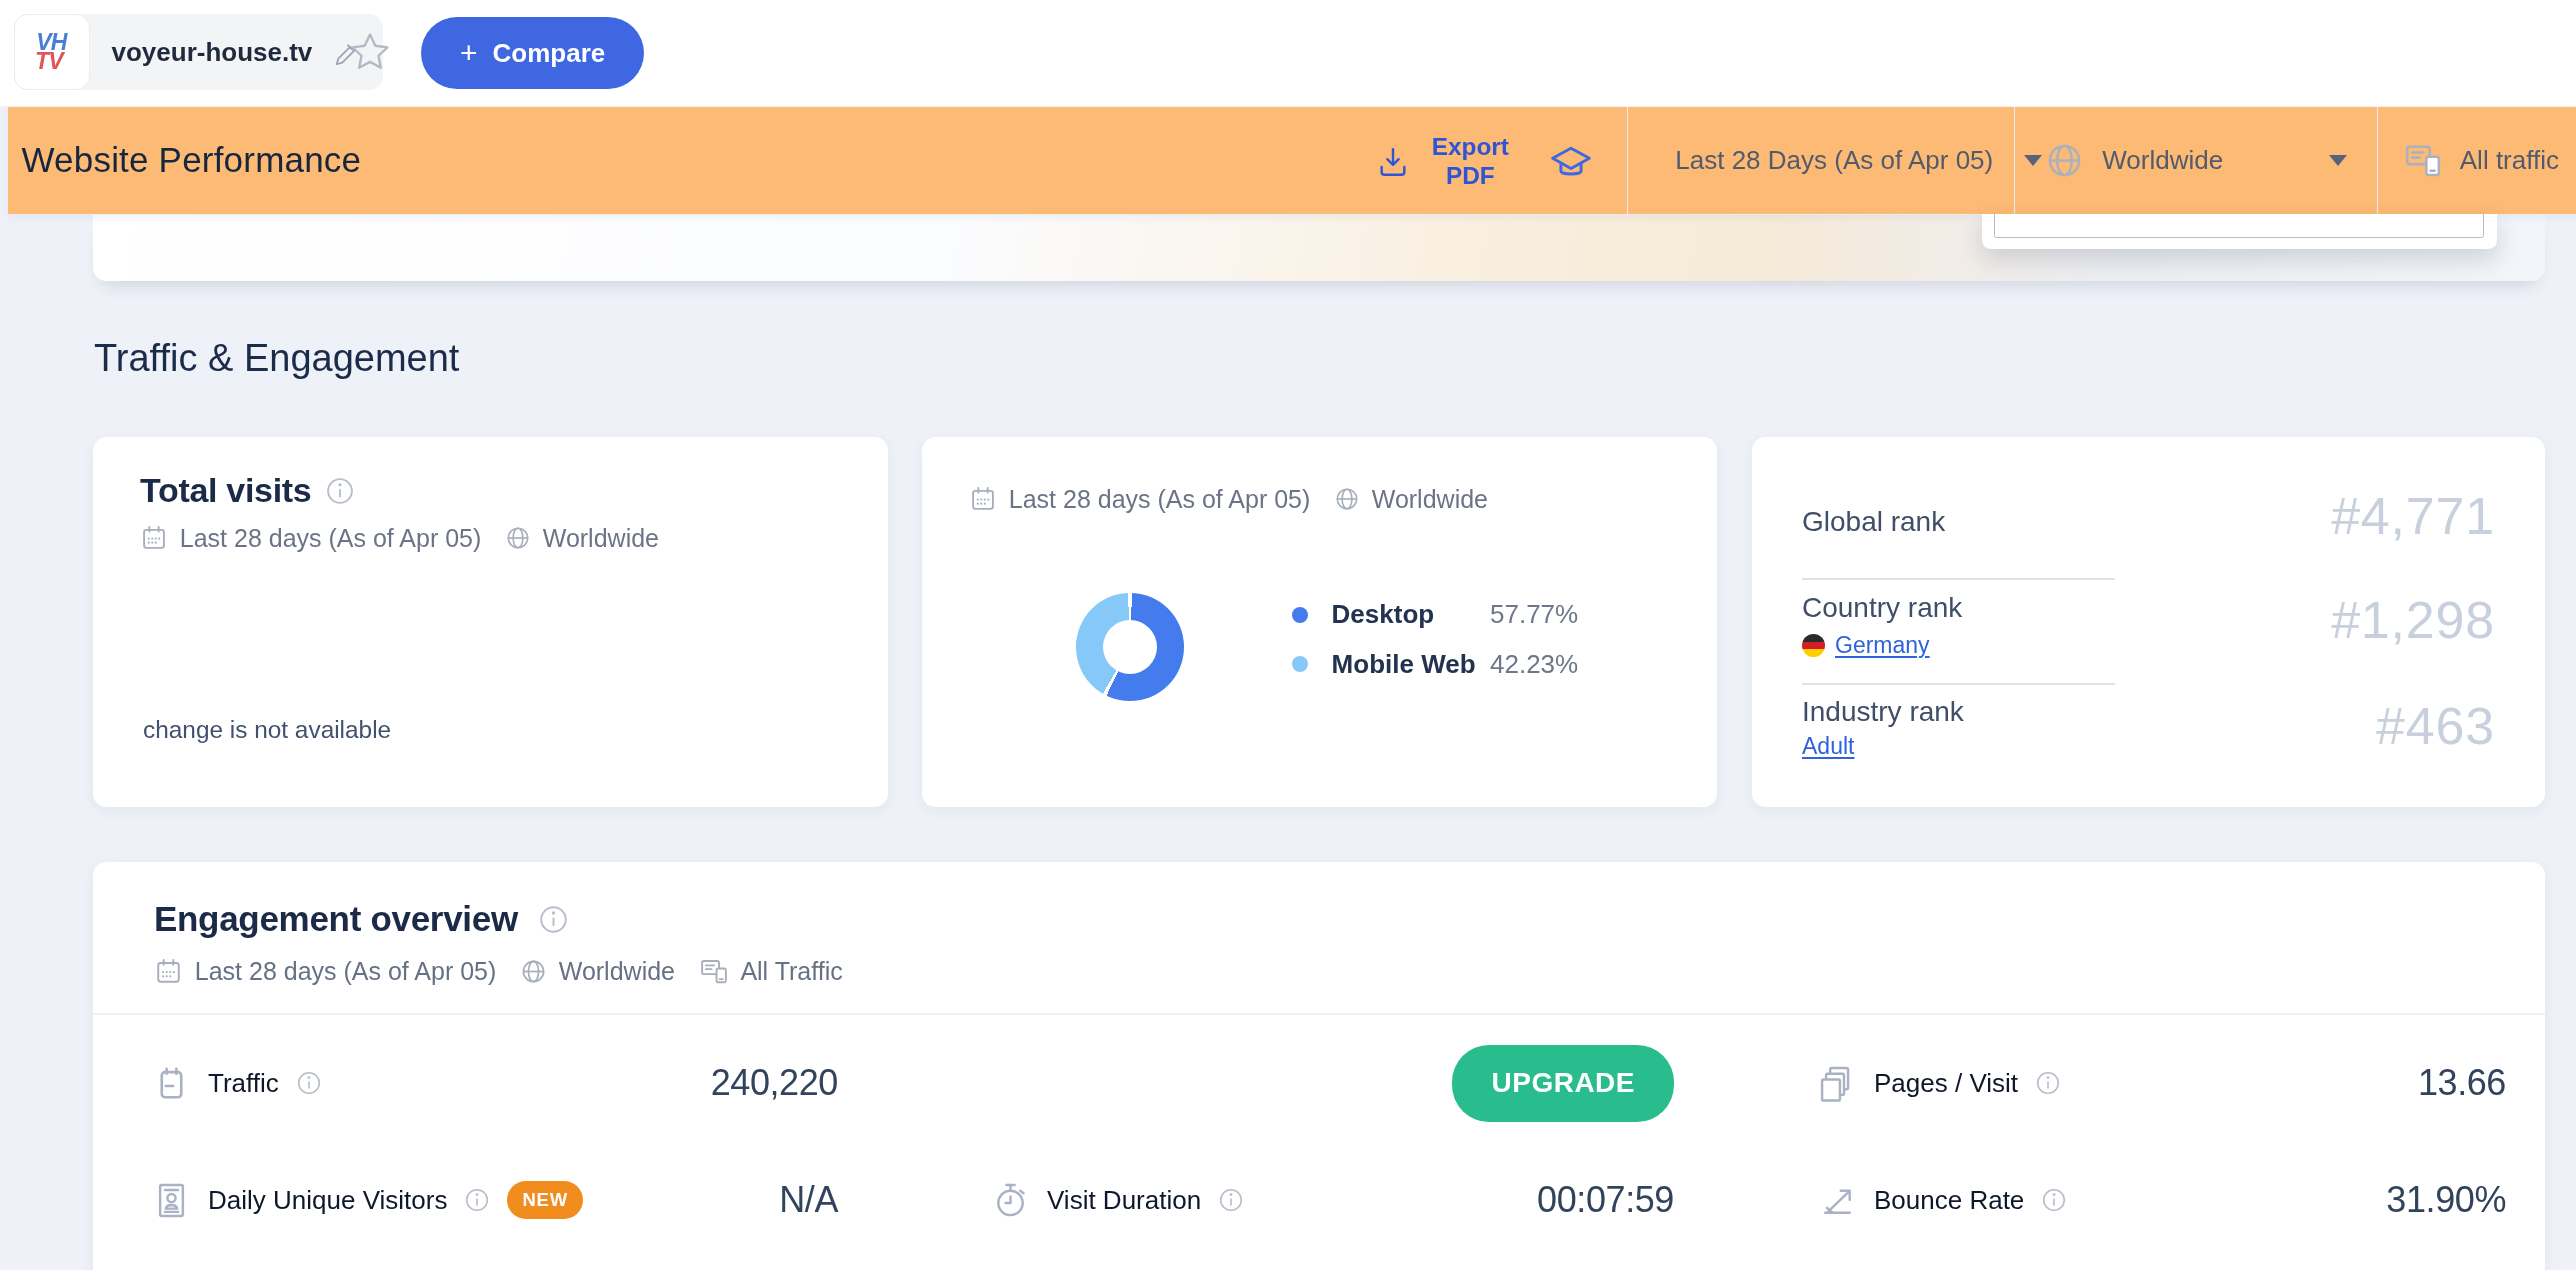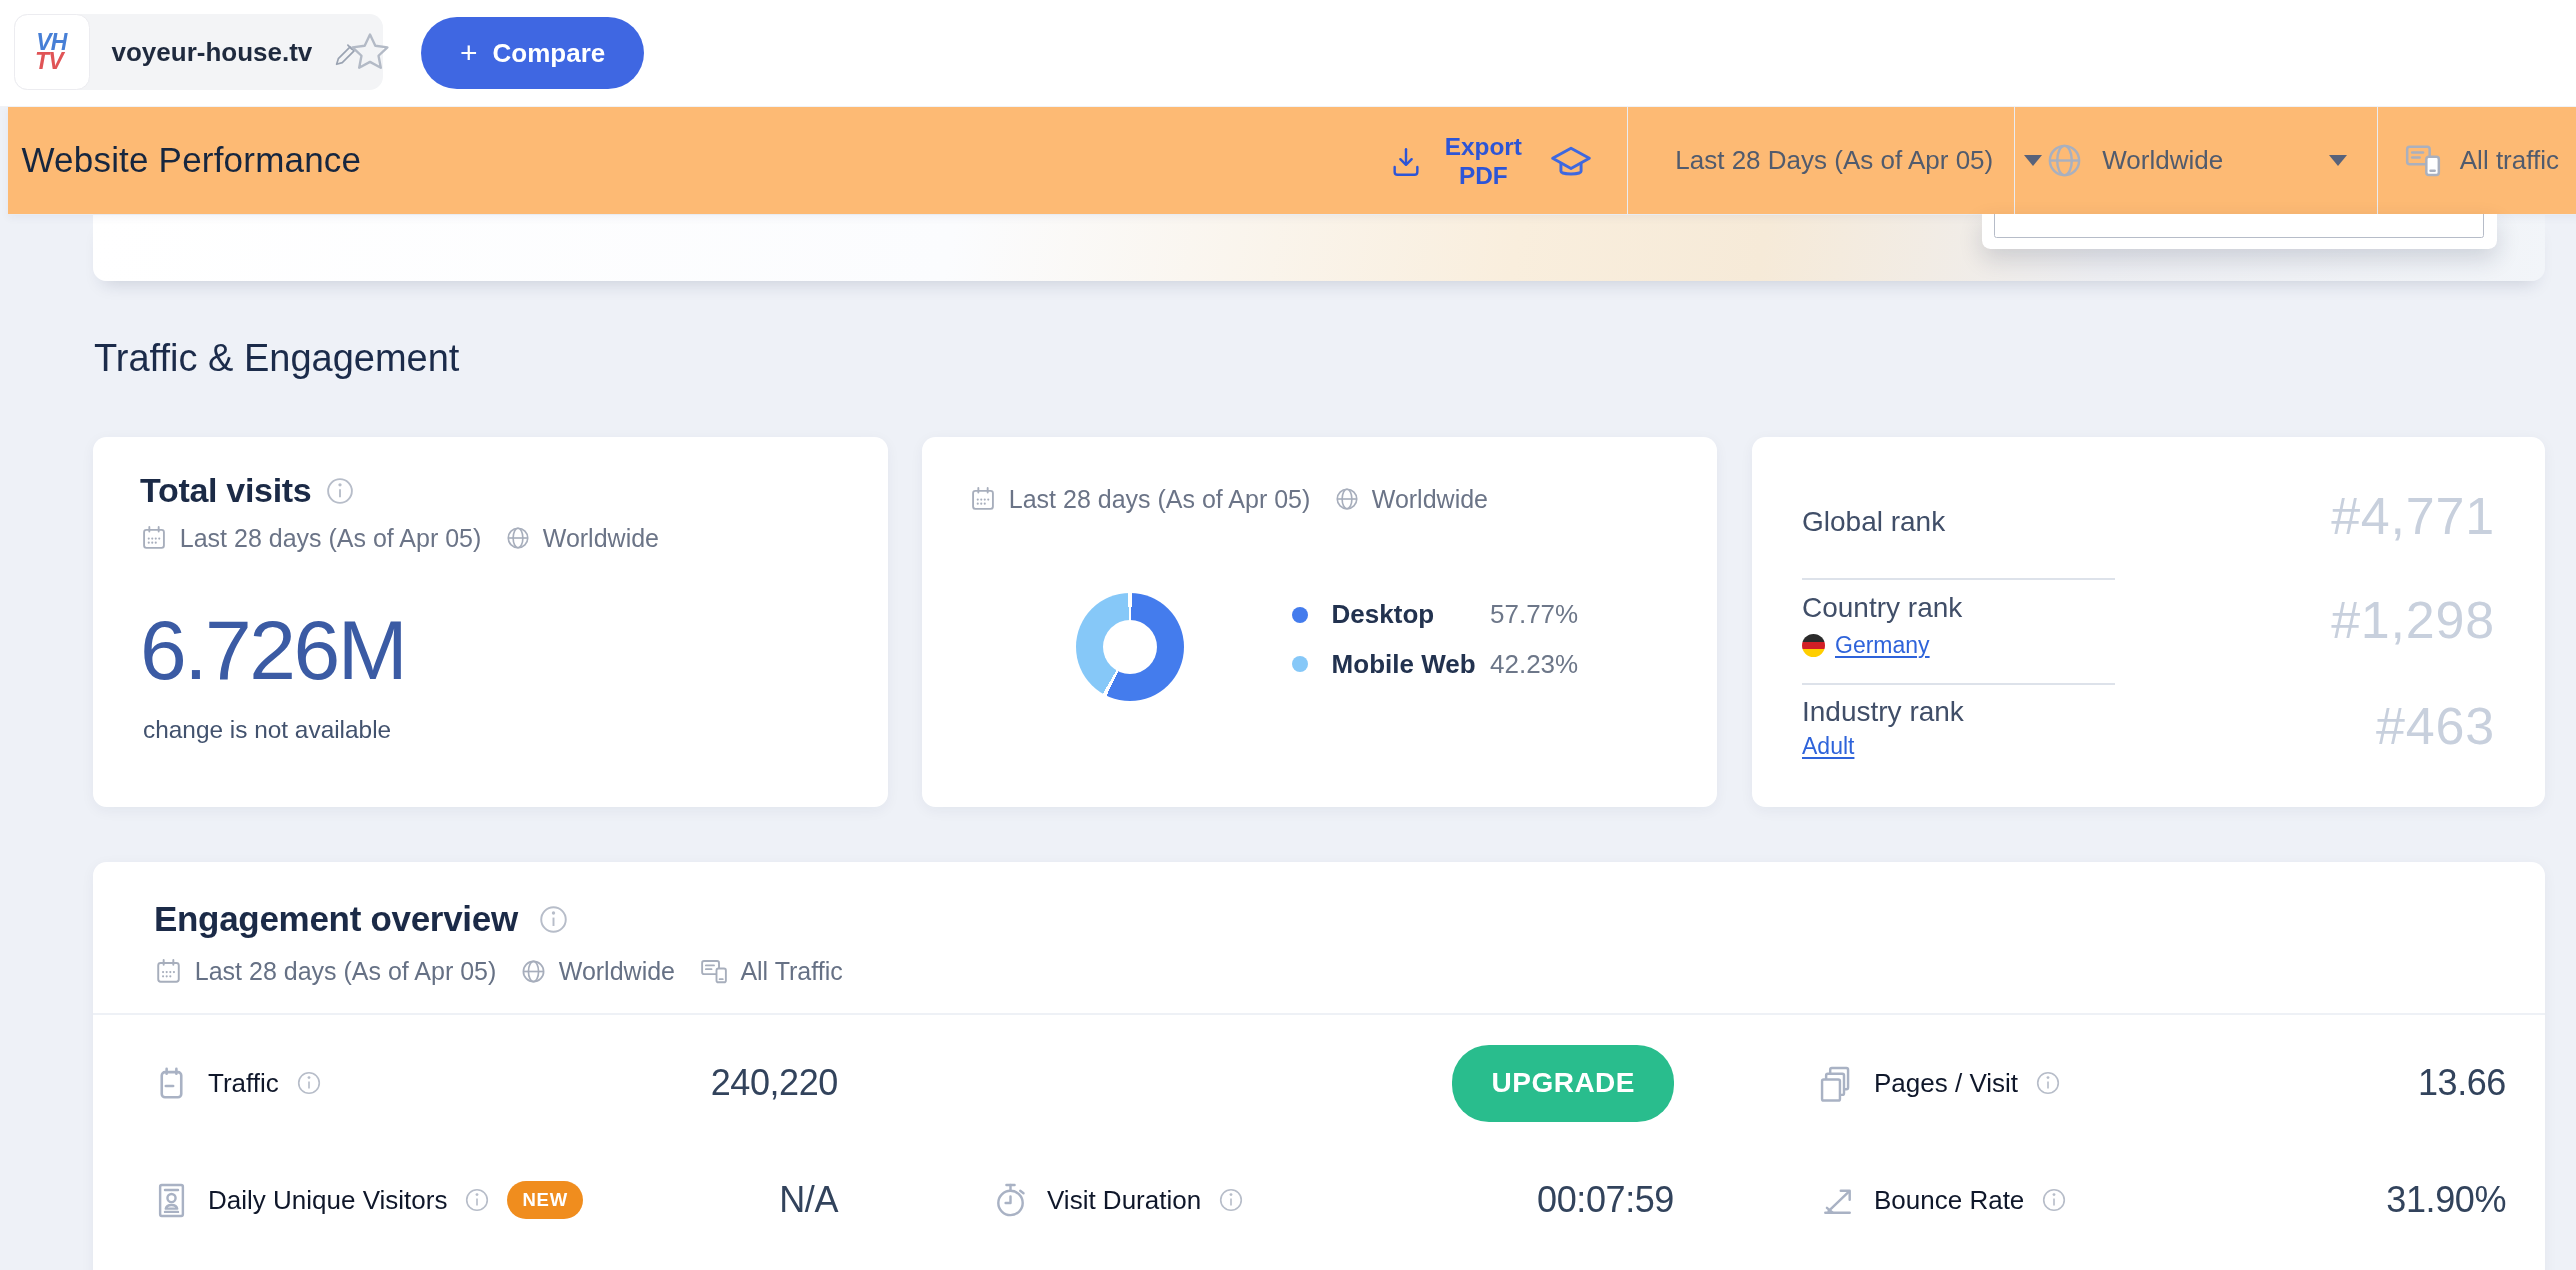--- a/index.html
+++ b/index.html
@@ -27,21 +27,21 @@
   .compare-plus{font-size:30px;font-weight:400;line-height:1;}
 
   
   .header{left:8px;top:106px;width:2576px;height:108px;background:#fdba74;border-bottom:1.7px solid #e9ecf2;
     box-shadow:0 3.4px 8.4px rgba(30,45,90,.05);z-index:25;display:flex;align-items:stretch;}
   .page-title{position:absolute;left:13.5px;top:0;height:108px;display:flex;align-items:center;
     font-size:35px;font-weight:500;color:#16263f;letter-spacing:0.2px;}
   .hdr-controls{position:absolute;right:0;top:0;height:108px;display:flex;align-items:stretch;}
   .hdr-seg{display:flex;align-items:center;border-left:1.7px solid #e9ecf2;box-sizing:border-box;}
   .hdr-seg.noborder{border-left:none;}
-  .export-group{display:flex;align-items:center;gap:19px;padding:3px 34px 0 22px;}
+  .export-group{display:flex;align-items:center;gap:32px;padding:3px 34px 0 22px;}
   .export-btn{display:flex;align-items:center;gap:13.5px;cursor:pointer;}
   .export-label{width:93px;text-align:center;font-size:24.4px;font-weight:700;line-height:1.15;color:#2d55d6;}
   .seg-date{padding:0 29px;gap:18.5px;width:387px;box-sizing:border-box;}
   .seg-geo{width:363px;padding:0 30px;gap:18.5px;box-sizing:border-box;}
   .seg-traffic{padding:0 25px;gap:17px;min-width:206px;box-sizing:border-box;}
   .hdr-txt{font-size:26px;color:#515b6d;white-space:nowrap;}
   .caret{width:0;height:0;border-left:9.3px solid transparent;border-right:9.3px solid transparent;border-top:11px solid #58627a;margin-left:11.8px;}
   .spacer{flex:1;}
 
   
@@ -227,21 +227,20 @@
       </svg>
       <span>Last 28 days (As of Apr 05)</span>
       <svg class="sub-gap" width="26" height="26" viewBox="0 0 48 48" fill="none" stroke="#a7aebc" stroke-width="3">
         <circle cx="24" cy="24" r="18"></circle>
           <ellipse cx="24" cy="24" rx="9" ry="18"></ellipse>
           <line x1="6" y1="24" x2="42" y2="24"></line>
       </svg>
       <span>Worldwide</span>
     </div>
   </div>
-  <div class="big-number">6.726M</div>
   <div class="note">change is not available</div>
 </div>
 
 <div class="abs card card2">
   <div class="card-pad">
     <div class="sub-row">
       <svg width="28" height="28" viewBox="0 0 48 48" fill="none" stroke="#a7aebc" stroke-width="3.2" stroke-linecap="round">
         <rect x="7" y="10" width="34" height="31" rx="4"></rect>
           <line x1="16" y1="5" x2="16" y2="13"></line>
           <line x1="32" y1="5" x2="32" y2="13"></line>

